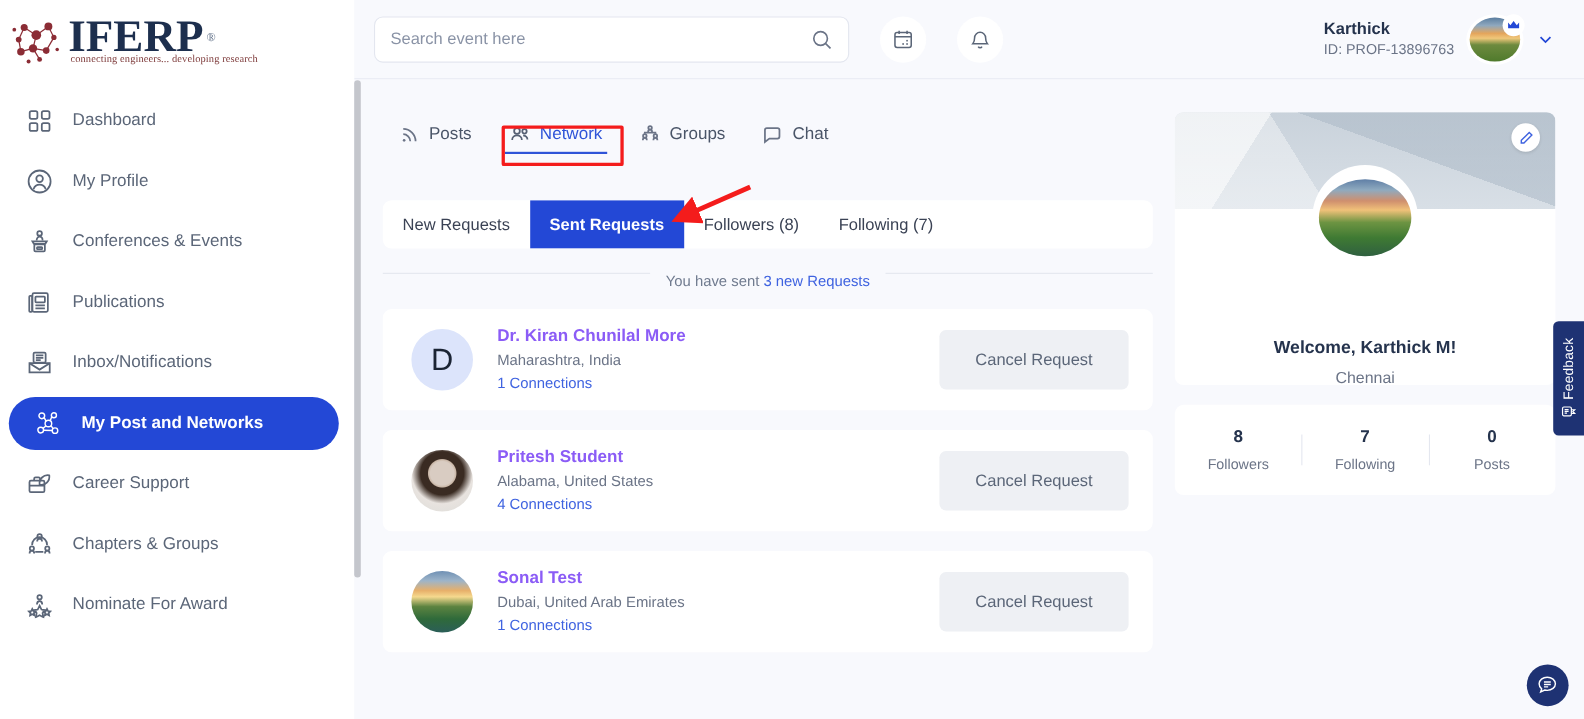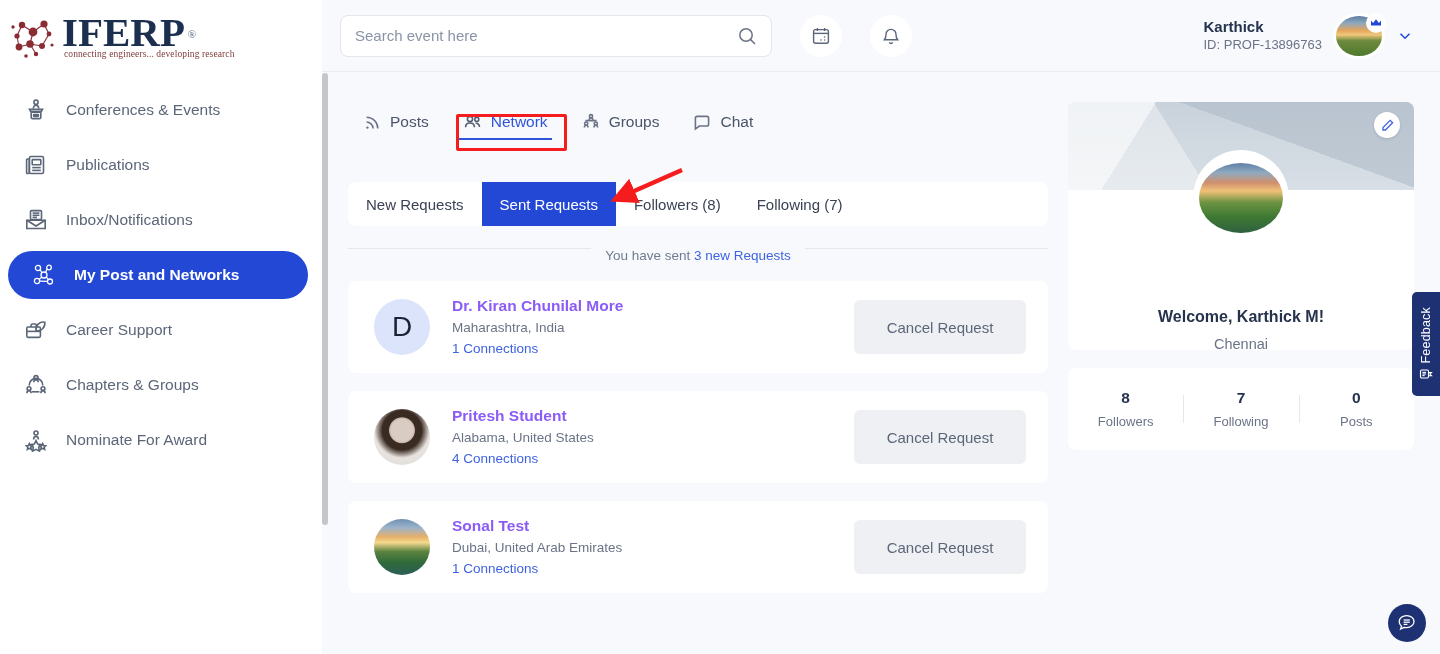--- a/index.html
+++ b/index.html
@@ -117,21 +117,21 @@
   }
 
   .subtabs {
     margin-top: 40px; background: #fff; border-radius: 8px; height: 44px;
     display: flex; align-items: stretch; overflow: hidden;
   }
   .subtab {
     display: flex; align-items: center; padding: 0 18px; font-size: 15px;
     color: #3a4254; cursor: pointer;
   }
-  .subtab.active { background: #2348d6; color: #fff; font-weight: normal; }
+  .subtab.active { background: #2348d6; color: #fff; font-weight: bold; }
 
   .divider-row { display: flex; align-items: flex-start; margin-top: 22px; }
   .divider-line { flex: 1; height: 1px; background: #e4e7ef; }
   .divider-text { font-size: 13.5px; color: #707b8f; padding: 0 14px; white-space: nowrap; }
   .divider-text b { color: #3f63e0; font-weight: 400; }
 
   .card {
     background: #fff; border-radius: 8px; height: 92px; margin-top: 18px;
     display: flex; align-items: center; padding: 0 22px 0 26px;
   }
@@ -253,21 +253,42 @@
           <div class="logo-word">
             <span>IFERP</span><span class="logo-reg">®</span>
           </div>
           <div class="logo-tag">connecting engineers... developing research</div>
         </div>
       </div>
     </div>
 
     <nav class="nav">
 
-
+      <div class="nav-item">
+        <span class="ic">
+          <svg width="22" height="22" viewBox="0 0 22 22">
+              <rect x="2" y="2" width="7" height="7" rx="1.6"></rect>
+              <rect x="13" y="2" width="7" height="7" rx="1.6"></rect>
+              <rect x="2" y="13" width="7" height="7" rx="1.6"></rect>
+              <rect x="13" y="13" width="7" height="7" rx="1.6"></rect>
+            </svg>
+        </span>
+        <span class="lbl">Dashboard</span>
+      </div>
+
+      <div class="nav-item">
+        <span class="ic">
+          <svg width="24" height="24" viewBox="0 0 24 24">
+              <circle cx="12" cy="12" r="10"></circle>
+              <circle cx="12" cy="9.5" r="3"></circle>
+              <path d="M6.4 19c1-2.7 3-4.1 5.6-4.1s4.6 1.4 5.6 4.1"></path>
+            </svg>
+        </span>
+        <span class="lbl">My Profile</span>
+      </div>
 
       <div class="nav-item">
         <span class="ic">
           <svg width="24" height="24" viewBox="0 0 24 24">
               <circle cx="12" cy="4.2" r="2.1"></circle>
               <path d="M9.3 10.6c0-2 1.2-3.4 2.7-3.4s2.7 1.4 2.7 3.4"></path>
               <path d="M5.5 11.4h13l-1.3 2.2H6.8z"></path>
               <rect x="7.2" y="14.2" width="9.6" height="6.4" rx="1"></rect>
               <rect x="9.6" y="16.6" width="4.8" height="1.8" rx=".6"></rect>
             </svg>

